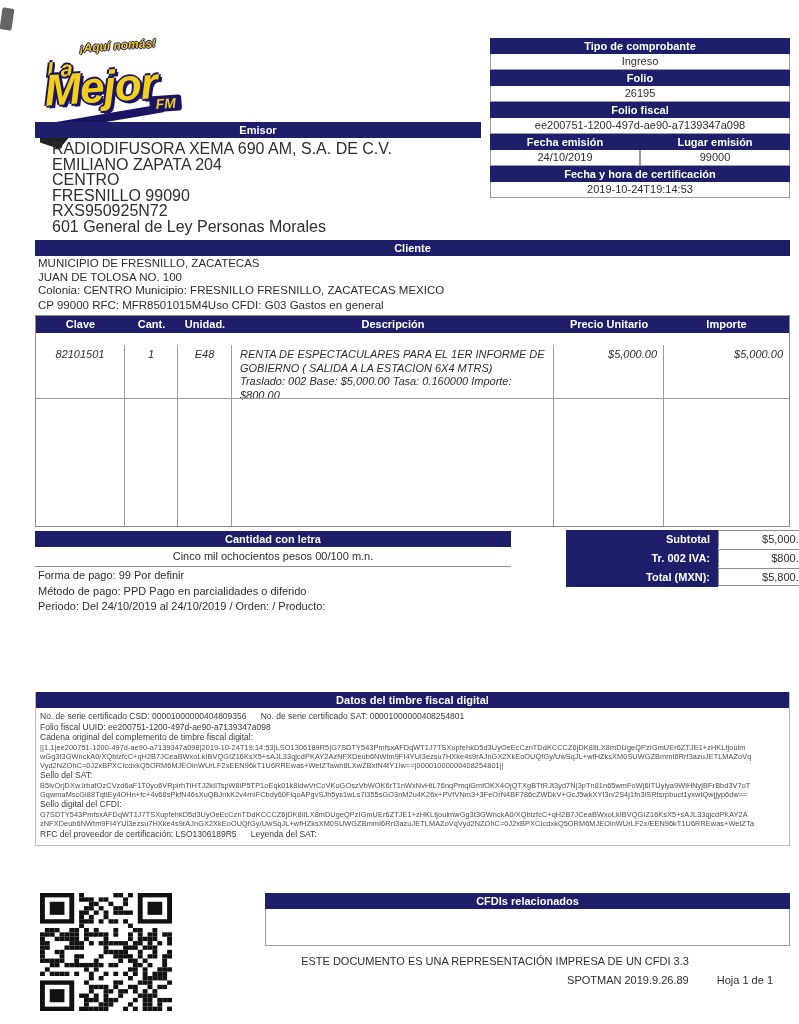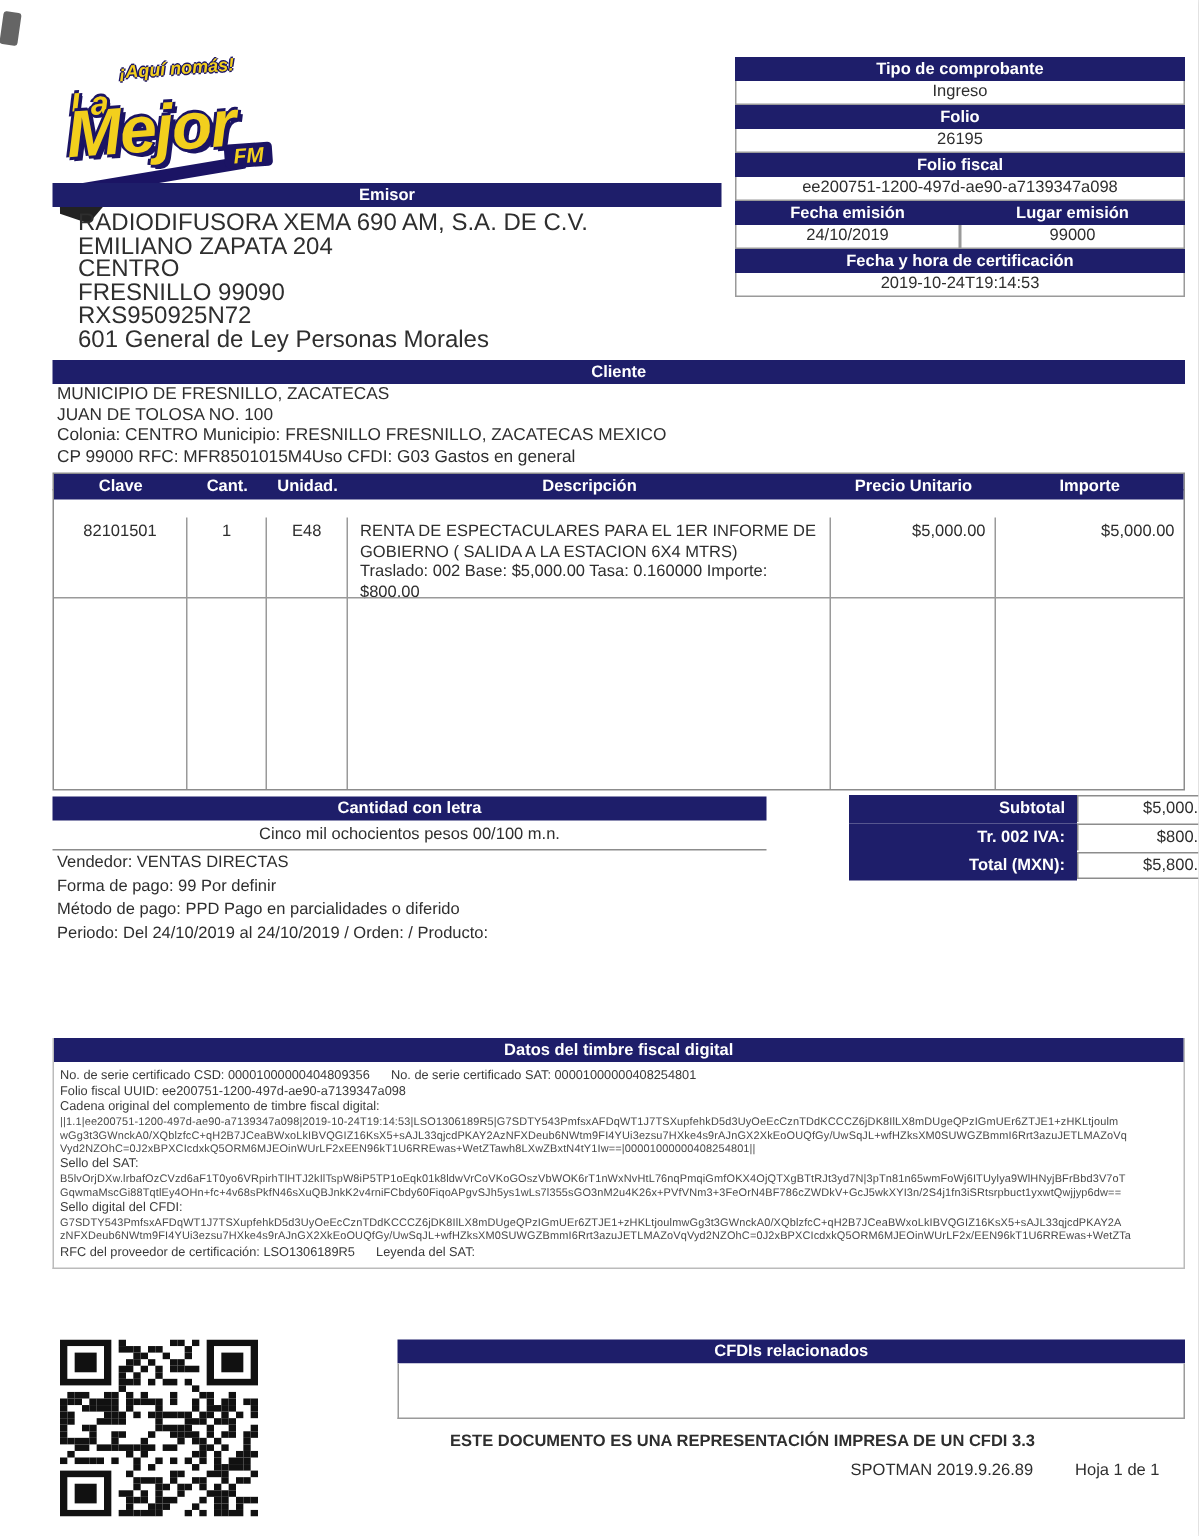--- a/index.html
+++ b/index.html
@@ -45,21 +45,21 @@
   .cliente-bar{left:35px;top:240px;width:755px;}
   .cliente-body{left:35px;top:257px;width:755px;border-bottom:1px solid #8c8c8c;padding-bottom:14px;}
   .cliente-lines{font-size:11.5px;line-height:13.5px;padding-left:3px;}
   .cliente-last{display:flex;justify-content:flex-start;font-size:11.5px;line-height:14px;padding-left:3px;}
 
   
   .items{left:35px;top:315px;width:755px;height:212px;border:1px solid #8c8c8c;box-sizing:border-box;
          display:flex;flex-direction:column;gap:12px;}
   .items .hrow{display:grid;grid-template-columns:89px 53px 54px 322px 110px 125px;height:17px;}
   .items .hrow>div{font-weight:bold;font-size:11px;text-align:center;line-height:17px;}
-  .items .brow{display:grid;grid-template-columns:89px 53px 54px 322px 110px 125px;flex:1;}
+  .items .brow{display:grid;grid-template-columns:89px 53px 54px 322px 110px 125px;flex:1;font-style:italic;}
   .items .brow>div{border-right:1px solid #9a9a9a;font-size:11px;padding-top:3px;box-sizing:border-box;}
   .items .brow>div:last-child{border-right:none;}
   .items .c-center{text-align:center;}
   .items .c-right{text-align:right;padding-right:6px;}
   .items .desc{padding:3px 8px 0 8px;line-height:13.5px;}
   .items .rowline{position:absolute;left:0;right:0;top:82px;height:1px;background:#9a9a9a;}
 
   
   .amount{left:35px;top:531px;width:476px;}
   .amount .val{border-bottom:1px solid #8c8c8c;text-align:center;font-size:11px;line-height:19px;height:19px;}
@@ -81,21 +81,21 @@
   .t-label{font-size:8.5px;line-height:10.5px;white-space:pre-wrap;color:#3a3a3a;}
   .t-code{font-size:7.3px;line-height:9.3px;white-space:pre-wrap;word-break:break-all;color:#4a4a4a;
           letter-spacing:0.1px;}
 
   
   .qr{left:40px;top:893px;width:132px;height:118px;}
   .cfdis{left:265px;top:893px;width:525px;}
   .cfdis .box{border:1px solid #9a9a9a;border-top:none;height:36px;background:#fff;}
 
   
-  .footer1{left:195px;top:955px;width:600px;text-align:center;font-size:11px;font-weight:bold;}
+  .footer1{left:195px;top:955px;width:600px;text-align:center;font-size:11px;}
   .footer2{left:195px;top:974px;width:578px;display:flex;justify-content:flex-end;gap:28px;font-size:11px;}
 </style>
 </head>
 <body>
 
 <div class="page">
 
   <div class="corner-mark"></div>
 
   <div class="abs logo">
@@ -180,21 +180,20 @@
   <div class="abs totals">
     <div class="lab">Subtotal</div>
     <div class="val">$5,000.00</div>
     <div class="lab">Tr. 002 IVA:</div>
     <div class="val">$800.00</div>
     <div class="lab">Total (MXN):</div>
     <div class="val last">$5,800.00</div>
   </div>
 
   <div class="abs payinfo">
-    <div>Vendedor: VENTAS DIRECTAS</div>
     <div>Forma de pago: 99 Por definir</div>
     <div>Método de pago: PPD Pago en parcialidades o diferido</div>
     <div>Periodo: Del 24/10/2019 al 24/10/2019 / Orden:  / Producto:</div>
   </div>
 
   <div class="abs timbre">
     <div class="navy bar">Datos del timbre fiscal digital</div>
     <div class="content">
       <div class="t-label">No. de serie certificado CSD: 00001000000404809356      No. de serie certificado SAT: 00001000000408254801</div>
       <div class="t-label">Folio fiscal UUID: ee200751-1200-497d-ae90-a7139347a098</div>

